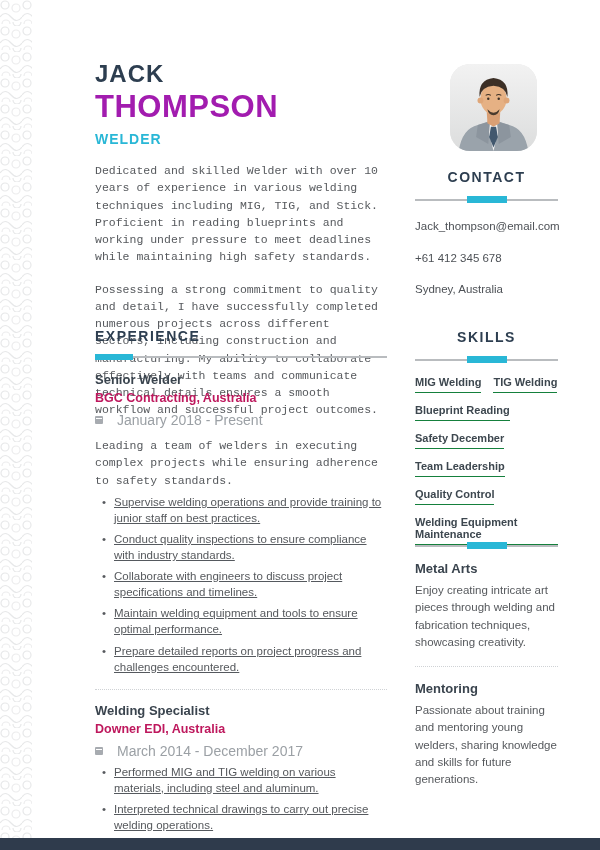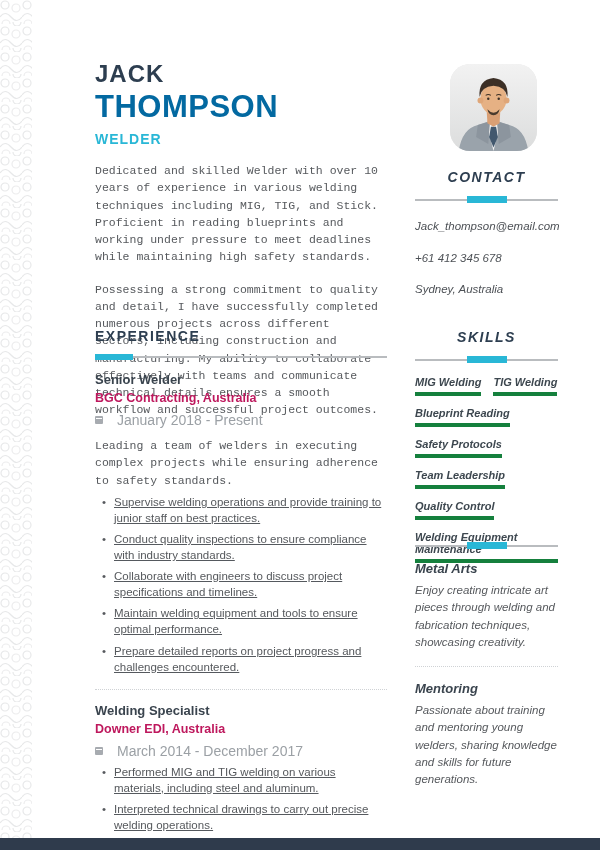--- a/index.html
+++ b/index.html
@@ -15,21 +15,21 @@
 
   
   .pattern-strip { position: absolute; left: 0; top: 0; width: 32px; height: 850px; }
 
   
   .bottom-bar { position: absolute; left: 0; bottom: 0; width: 600px; height: 12px; background: #2f3b4c; z-index: 5; }
 
   
   .name-block { position: absolute; left: 95px; top: 60px; width: 320px; }
   .first-name { font-size: 24px; font-weight: 600; letter-spacing: 1px; color: #2d3e50; line-height: 1.15; }
-  .last-name { font-size: 31px; font-weight: 800; letter-spacing: .5px; color: #0369a1; line-height: 1.2; }
+  .last-name { font-size: 31px; font-weight: 800; letter-spacing: .5px; color: #a21caf; line-height: 1.2; }
   .job-title { font-size: 14px; font-weight: 600; letter-spacing: 1px; color: #29b7d6; margin-top: 6px; }
 
   .photo-frame {
     position: absolute; left: 450px; top: 64px; width: 87px; height: 87px;
     border-radius: 20px; overflow: hidden; background: #e9e9e9;
   }
   .photo-frame svg { display: block; width: 100%; height: 100%; }
 
   
   .body-text { font-size: 11.5px; line-height: 1.5; color: #56595d; font-family: Liberation Mono, monospace; }
@@ -54,37 +54,37 @@
   .cal-icon { display: inline-block; width: 8px; height: 8px; background: #a7abb0; border-radius: 1px; position: relative; }
   .cal-icon::after { content: ""; position: absolute; left: 1px; right: 1px; top: 2px; height: 1px; background: #fff; }
   .job-desc { margin-top: 9px; }
   .job-bullets { list-style: none; margin-top: 5px; text-decoration: underline; }
   .job-bullets li { position: relative; padding-left: 19px; margin-top: 5px; font-size: 11.5px; line-height: 1.4; color: #56595d; }
   .job-bullets li::before { content: "•"; position: absolute; left: 7px; top: 0; color: #56595d; }
 
   .dotted-sep { border-top: 1.5px dotted #cfd2d5; margin: 14px 0 13px 0; }
 
   
-  .right-col-section { position: absolute; left: 415px; width: 143px; font-style: italic; }
+  .right-col-section { position: absolute; left: 415px; width: 143px; }
   .contact-section { top: 169px; }
   .skills-section { top: 329px; }
   .passions-section { top: 531px; }
 
   .rc-heading { text-align: center; font-size: 14px; font-weight: 800; letter-spacing: 1.5px; color: #2d3e50; }
   .rc-divider { position: relative; height: 7px; margin: 11px 0 12px 0; }
   .rc-divider .line { position: absolute; left: 0; right: 0; top: 3px; height: 1.5px; background: #b9bcbf; }
   .rc-divider .accent { position: absolute; left: 50%; transform: translateX(-50%); top: 0; width: 40px; height: 7px; background: #29b7d6; }
 
   .contact-item { font-size: 11.5px; color: #4d5156; margin-top: 16px; line-height: 1.35; }
   .contact-item:first-of-type { margin-top: 13px; }
 
   .skills-list { display: flex; flex-wrap: wrap; column-gap: 12px; row-gap: 11px; margin-top: 13px; }
   .skill {
     font-size: 11px; font-weight: 700; color: #3d474f;
-    padding-bottom: 4px; border-bottom: 4px solid #15803d; white-space: nowrap;
+    padding-bottom: 4px; border-bottom: 1px solid #15803d; white-space: nowrap;
   }
   .skill-wide { max-width: 143px; white-space: normal; }
 
   .passion { margin-top: 12px; }
   .passion-title { font-size: 13px; font-weight: 700; color: #3a444e; }
   .passion-text { font-size: 11.5px; line-height: 1.5; color: #56595d; margin-top: 6px; }
   .passion-sep { border-top: 1.5px dotted #cfd2d5; margin: 15px 0 14px 0; }
 </style>
 </head>
 <body>
@@ -204,21 +204,21 @@
   <div class="right-col-section skills-section">
     <div class="rc-heading">SKILLS</div>
     <div class="rc-divider">
       <div class="line"></div>
       <div class="accent"></div>
     </div>
     <div class="skills-list">
       <span class="skill">MIG Welding</span>
       <span class="skill">TIG Welding</span>
       <span class="skill">Blueprint Reading</span>
-      <span class="skill">Safety Protocols</span>
+      <span class="skill">Safety December</span>
       <span class="skill">Team Leadership</span>
       <span class="skill">Quality Control</span>
       <span class="skill skill-wide">Welding Equipment Maintenance</span>
     </div>
   </div>
 
   <div class="right-col-section passions-section">
     <div class="rc-divider">
       <div class="line"></div>
       <div class="accent"></div>

